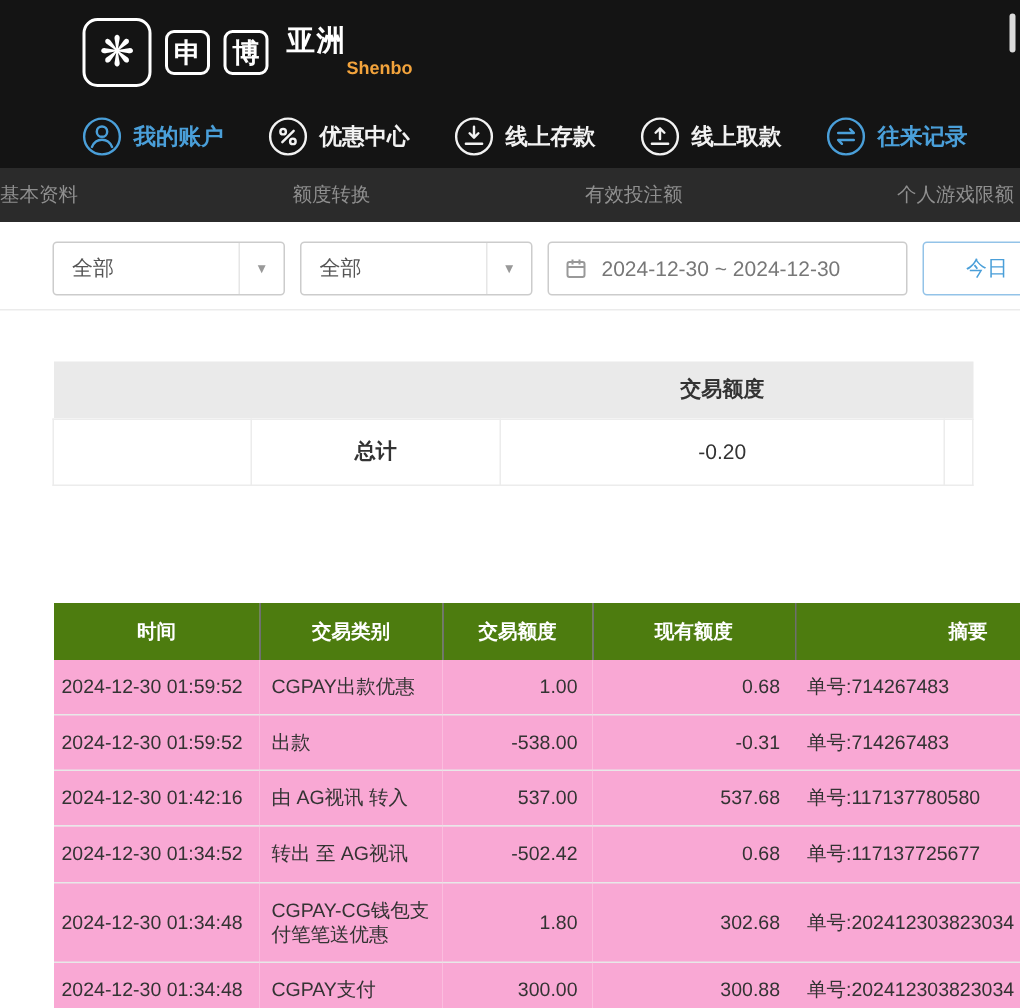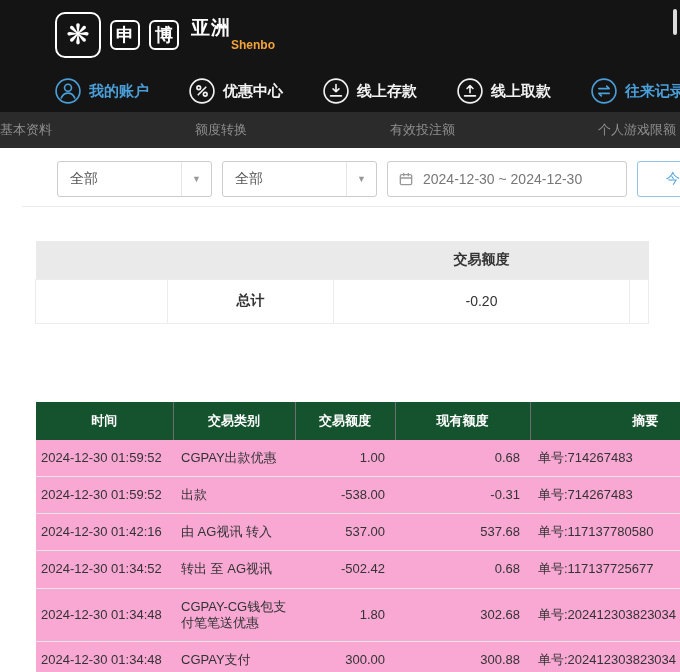--- a/index.html
+++ b/index.html
@@ -11,47 +11,47 @@
   .topbar { height:70px; background:#141414; display:flex; align-items:center; padding-left:55px; position:relative; }
   .logo { display:flex; align-items:center; gap:9px; cursor:pointer; }
   .flower-box { width:46px; height:46px; border:2px solid #fff; border-radius:10px; display:flex; align-items:center; justify-content:center; color:#fff; font-size:28px; line-height:1; }
   .char-box { width:30px; height:30px; border:2px solid #fff; border-radius:6px; display:flex; align-items:center; justify-content:center; color:#fff; font-size:18px; font-weight:bold; }
   .brand-col { display:flex; flex-direction:column; line-height:1.15; margin-left:3px; }
   .region { color:#fff; font-size:19px; font-weight:bold; letter-spacing:1px; }
   .brand-en { color:#f2a33c; font-size:12px; font-weight:bold;margin-left:40px; }
   .scroll-thumb { position:absolute; top:9px; right:3px; width:4px; height:26px; background:#dcdcdc; border-radius:2px; }
 
   
-  .mainnav { height:42px; background:#141414; display:flex; align-items:center; gap:40px; padding-left:55px; }
+  .mainnav { height:42px; background:#141414; display:flex; align-items:center; gap:30px; padding-left:55px; }
   .nav-item { display:flex; align-items:center; gap:8px; color:#f2f2f2; font-size:15px; font-weight:bold; cursor:pointer; white-space:nowrap; }
   .nav-item.active { color:#4a9fd9; }
   .nav-icon { width:26px; height:26px; display:block; }
 
   
   .subnav { height:36px; background:#2b2b2b; display:flex; align-items:center; justify-content:space-between; gap:38px; padding-right:4px; }
   .subnav-item { color:#8f8f8f; font-size:13px; cursor:pointer; white-space:nowrap; }
 
   
-  .filters { display:flex; align-items:center; gap:10px; padding:13px 0 9px 35px; border-bottom:1px solid #ebebeb;margin-left:22px; }
+  .filters { display:flex; align-items:center; gap:10px; padding:13px 0 9px 35px; border-bottom:1px solid #ebebeb; }
   .select { width:155px; height:36px; border:1px solid #ccc; border-radius:3px; display:flex; align-items:center; justify-content:space-between; padding-left:12px; color:#555; font-size:14px; background:#fff; cursor:pointer; flex:none; }
   .select .chev { width:30px; height:100%; display:flex; align-items:center; justify-content:center; color:#999; font-size:9px; border-left:1px solid #e6e6e6; }
   .datebox { width:240px; height:36px; border:1px solid #ccc; border-radius:3px; display:flex; align-items:center; gap:9px; padding:0 10px; color:#777; font-size:14px; background:#fff; flex:none; cursor:pointer; }
   .today-btn { width:86px; height:36px; border:1px solid #93c3e8; border-radius:3px; background:#fff; color:#4a9fd9; font-size:14px; flex:none; cursor:pointer; font-family:inherit; }
 
   
   .summary { margin:34px 0 0 35px; }
   .summary table { border-collapse:collapse; table-layout:fixed; width:613px; }
   .summary th { background:#eaeaea; height:38px; font-size:14px; color:#333; font-weight:bold; text-align:center; }
   .summary td { height:44px; font-size:14px; color:#333; text-align:center; border:1px solid #ececec; background:#fff; }
   .summary td.lbl { font-weight:bold; }
 
   
   .txwrap { margin:78px 0 0 36px; width:644px; overflow:hidden; }
   .tx-table { border-collapse:collapse; table-layout:fixed; width:724px; }
-  .tx-table th { background:#14532d; color:#fff; font-size:13px; font-weight:bold; height:38px; text-align:center; border-right:1px solid #6e6e70; }
+  .tx-table th { background:#4d7c0f; color:#fff; font-size:13px; font-weight:bold; height:38px; text-align:center; border-right:1px solid #6e6e70; }
   .tx-table th:last-child { border-right:none; }
   .tx-table td { font-size:13px; color:#333; padding:10px 8px; border-bottom:1px solid #e8e8e8; background:#f9a8d4; line-height:1.25; vertical-align:middle; }
   .tx-table td.c-time { padding-left:5px; white-space:nowrap; }
   .tx-table td.c-amount, .tx-table td.c-balance { text-align:right; padding-right:10px; white-space:nowrap; }
   .tx-table td.c-note { white-space:nowrap; }
 </style>
 </head>
 <body>
 
 <div class="page">

